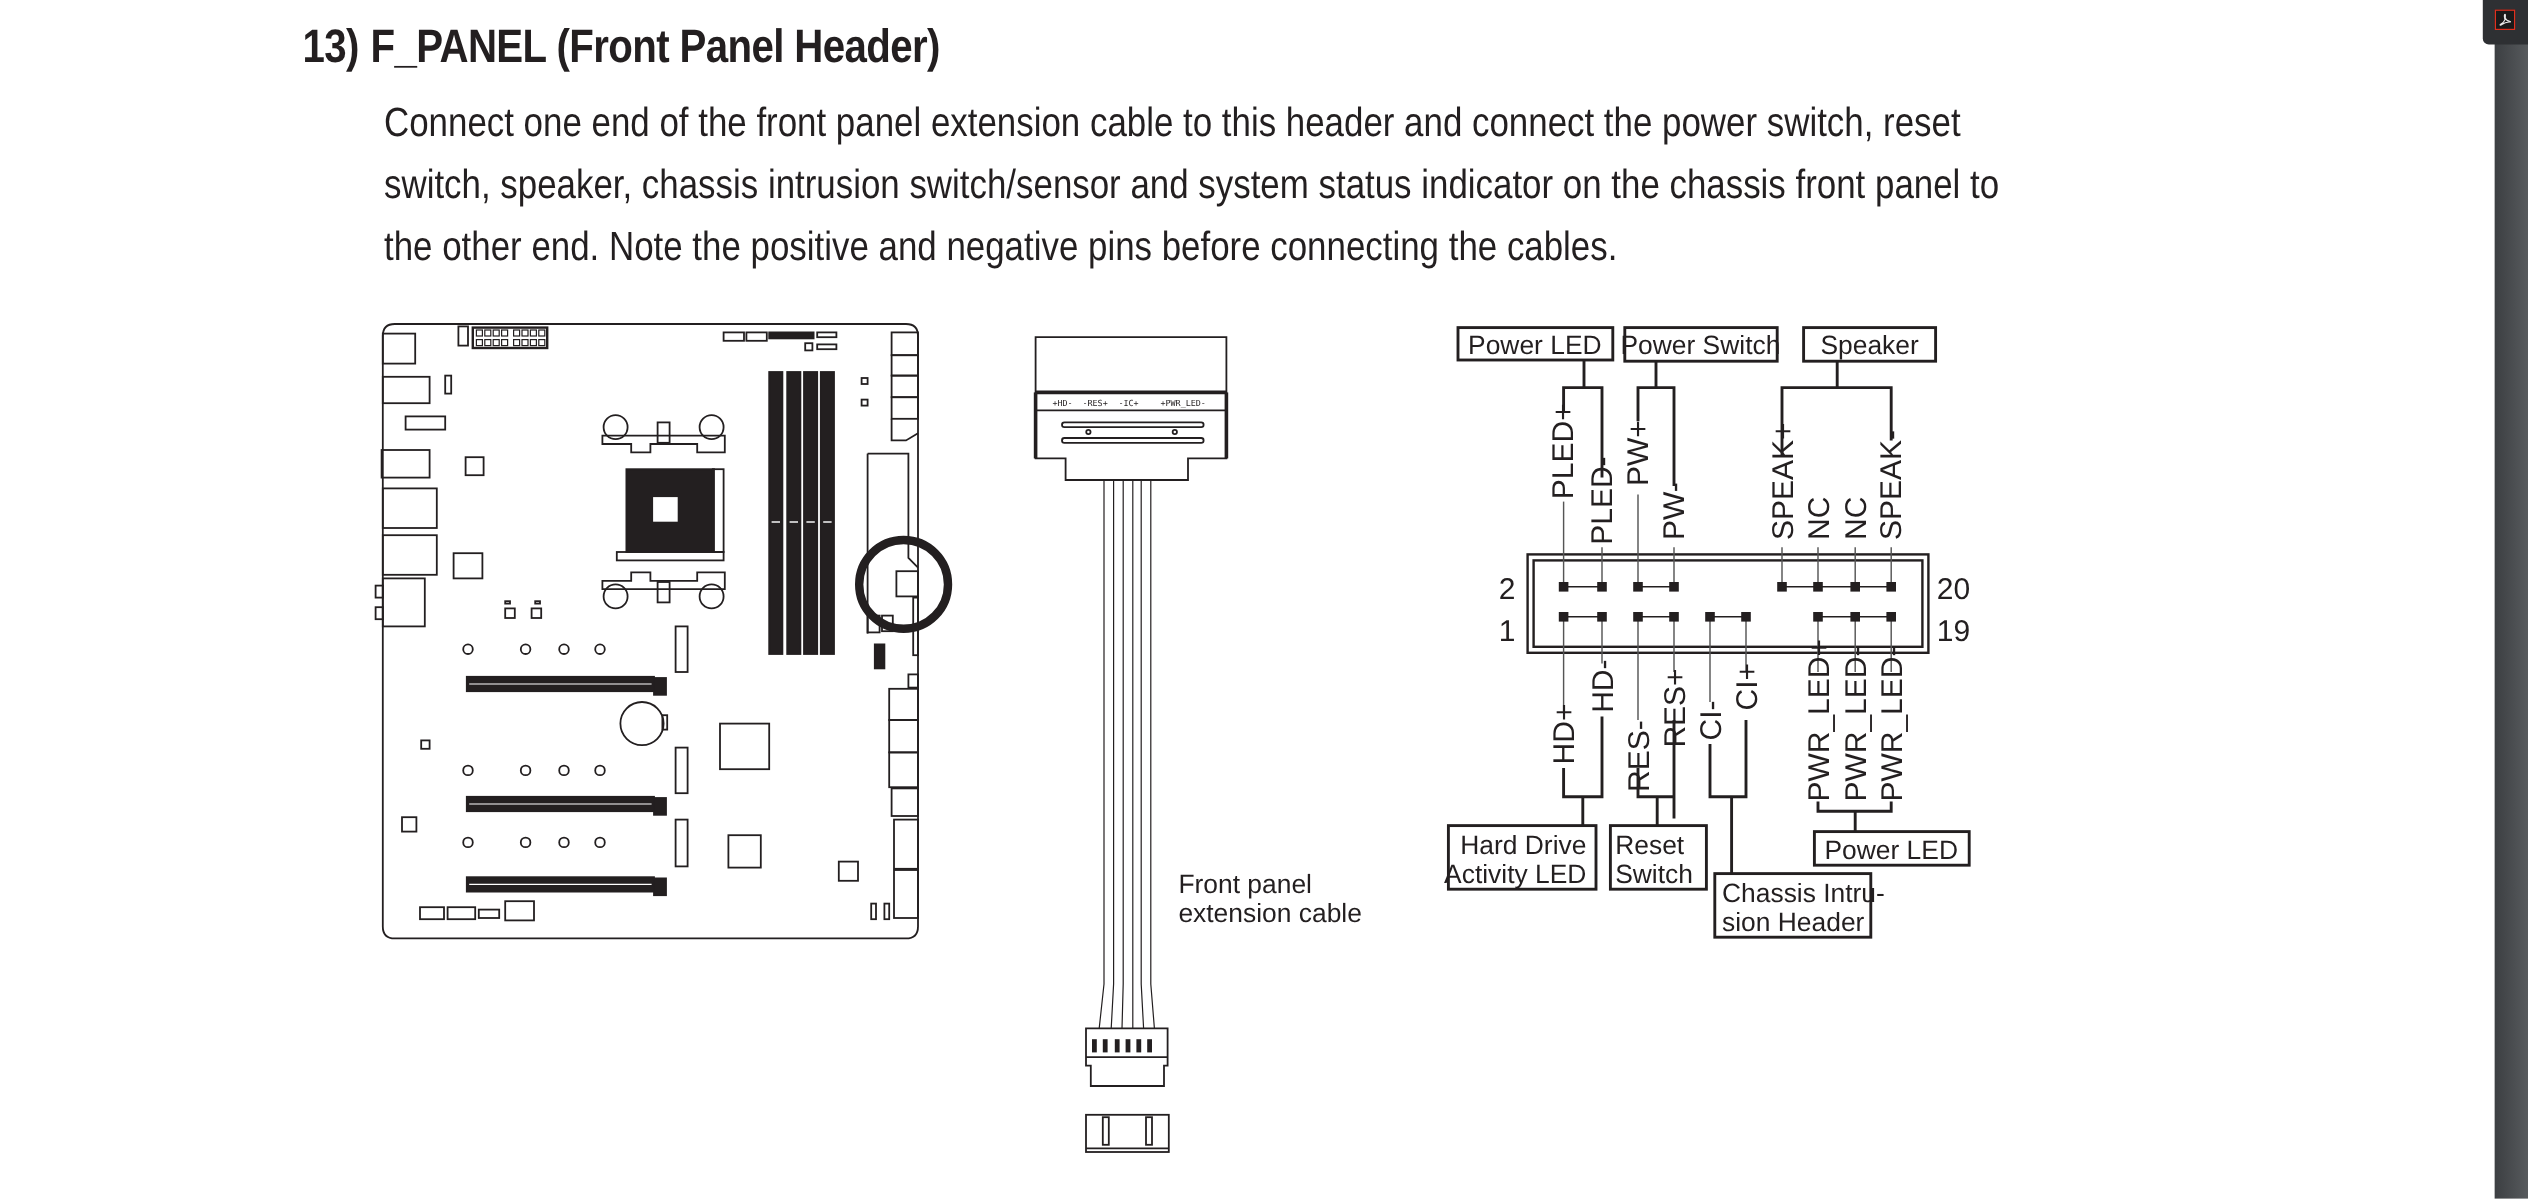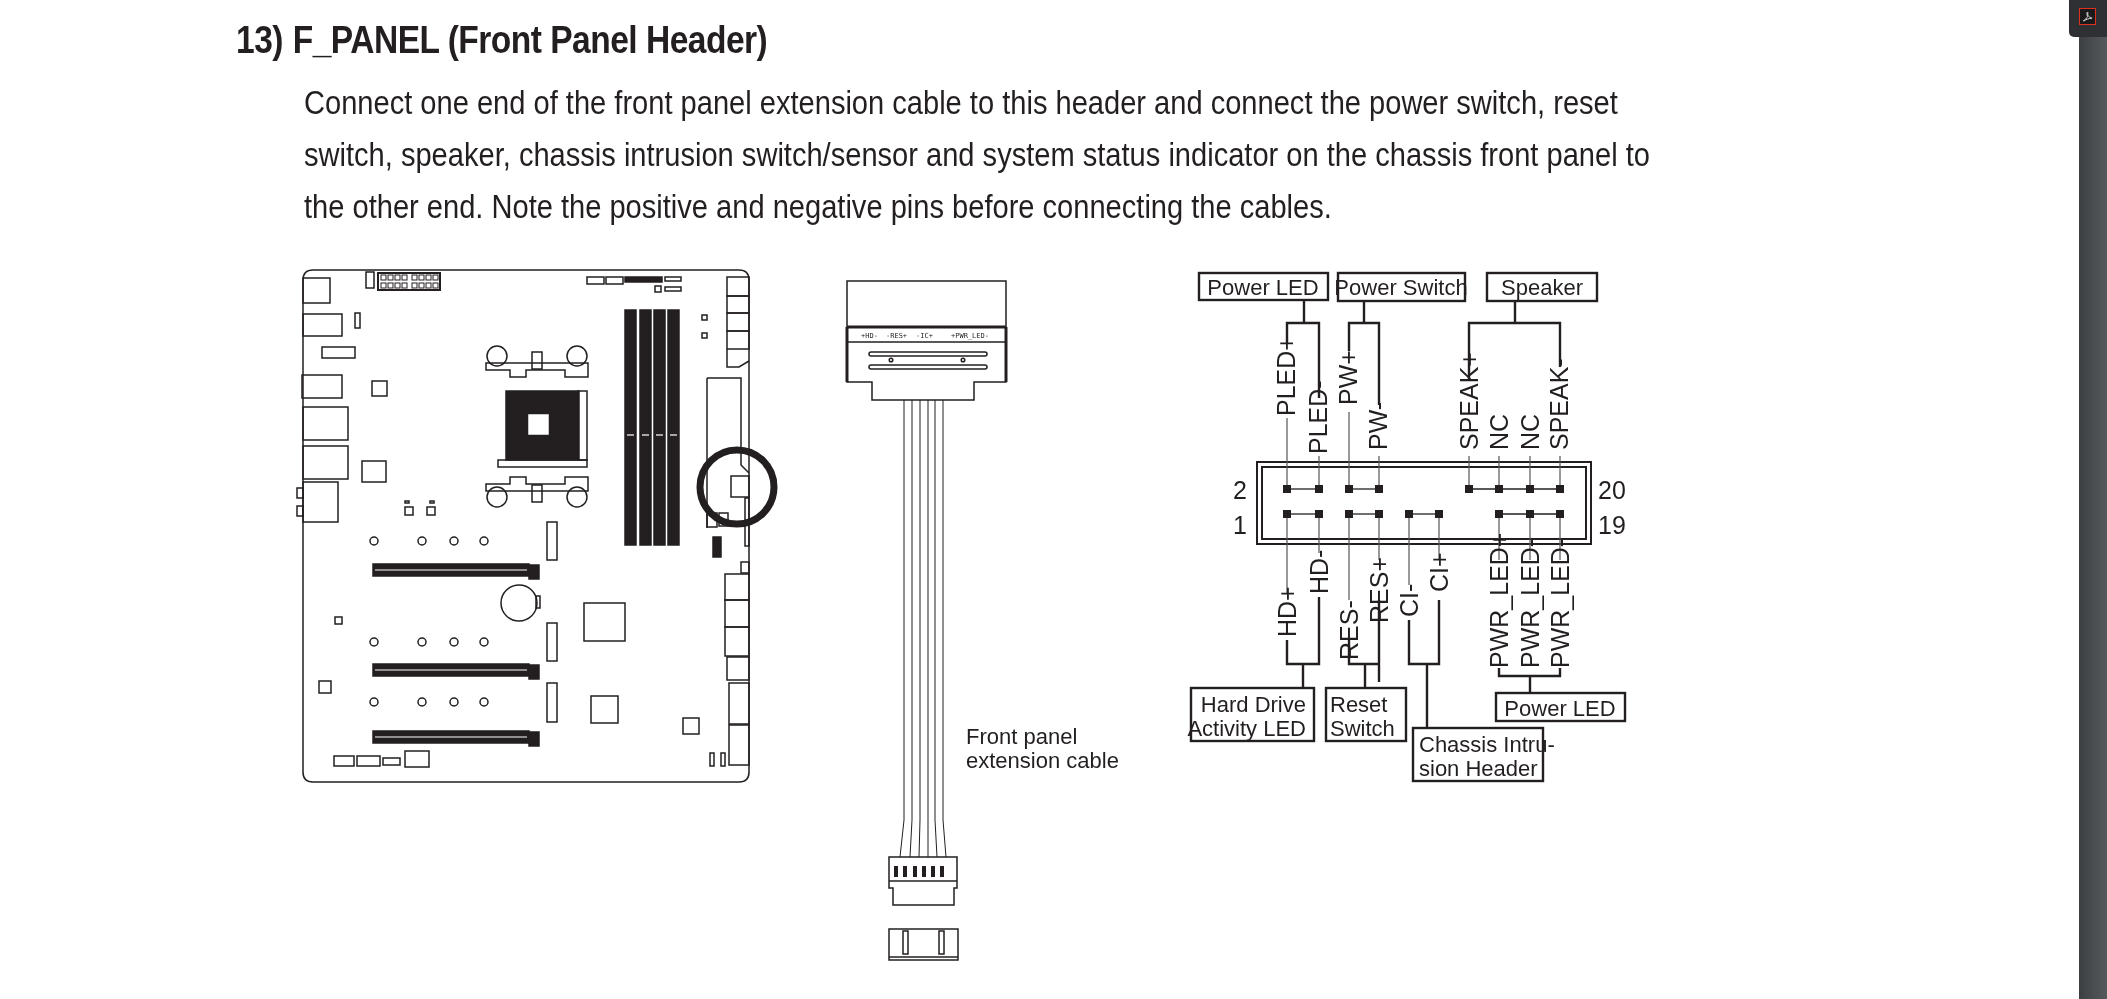--- a/index.html
+++ b/index.html
@@ -2,21 +2,21 @@
 <html><head>
 <meta charset="utf-8">
 <style>
   html, body { margin: 0; padding: 0; }
   body {
     width: 2107px; height: 999px; position: relative; overflow: hidden;
     background: #ffffff;
     font-family: "Liberation Sans", sans-serif;
     color: #231f20;
   }
-  #page { position: absolute; left: 0; top: 0; width: 2079px; height: 766px; background: #fff; }
+  #page { position: absolute; left: 16px; top: 0; width: 2079px; height: 766px; background: #fff; }
   .heading {
     position: absolute; left: 236px; top: 18px;
     font-family: "Liberation Sans", sans-serif;
     font-weight: bold; font-size: 39px; letter-spacing: -0.6px;
     transform: scaleX(0.86); transform-origin: left top;
     white-space: nowrap; color: #231f20;
   }
   .heading .num { display: inline-block; width: 66px; }
   .body-text {
     position: absolute; left: 304px; top: 76px;

